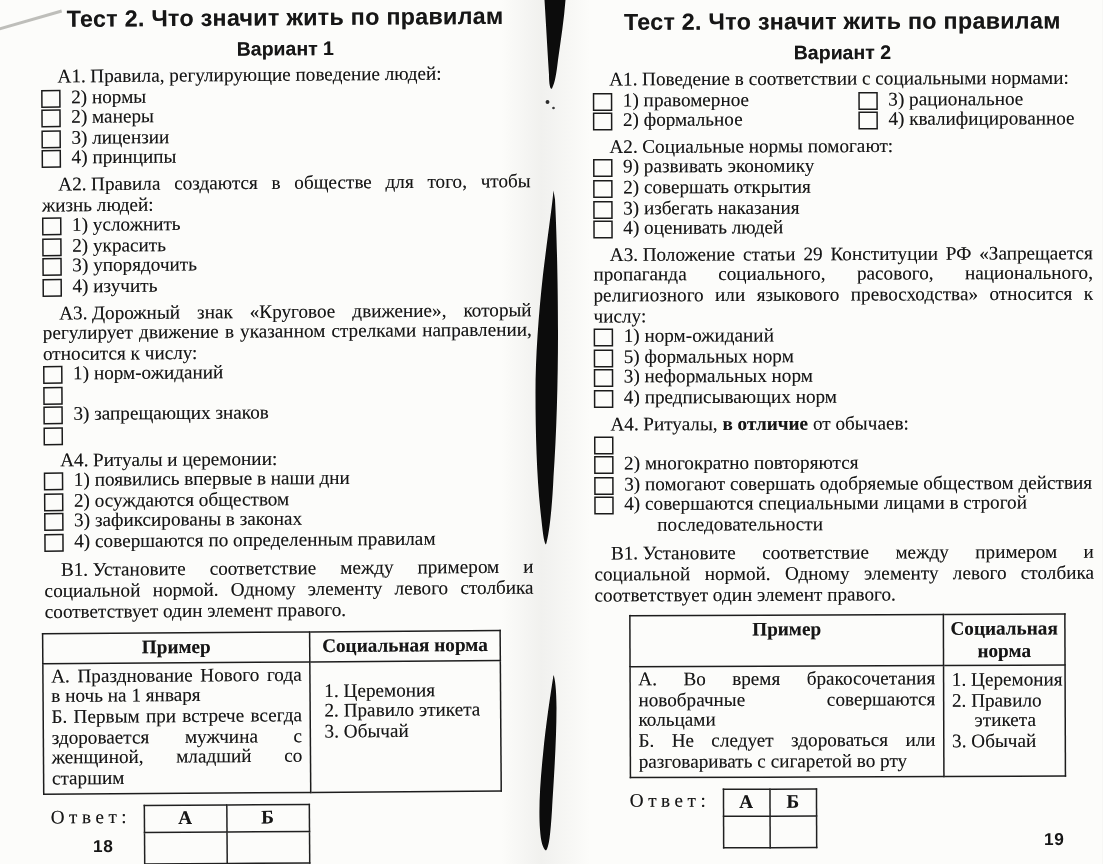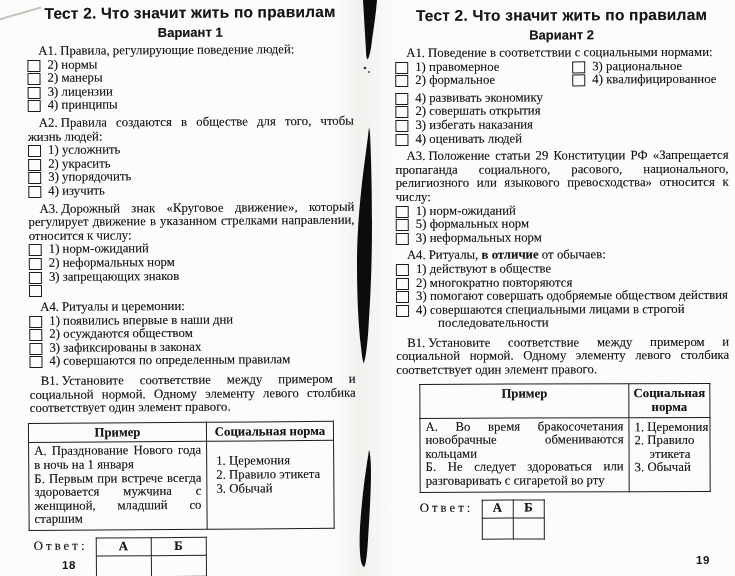--- a/index.html
+++ b/index.html
@@ -136,21 +136,20 @@
     </section>
 
     <section class="q">
       <p class="q-head"><b class="q-num">А3.</b><span>Дорожный знак «Круговое движение», который регулирует движение в указанном стрелками направлении, относится к числу:</span></p>
       <div class="opt">
           <span class="cb"></span>
           <span class="opt-text">1) норм-ожиданий</span>
         </div>
       <div class="opt">
           <span class="cb"></span>
-          <span class="opt-text">2) неформальных норм</span>
         </div>
       <div class="opt">
           <span class="cb"></span>
           <span class="opt-text">3) запрещающих знаков</span>
         </div>
       <div class="opt">
           <span class="cb"></span>
         </div>
     </section>
 
@@ -233,23 +232,24 @@
             <span class="opt-text">2) формальное</span>
           </div>
         <div class="opt">
             <span class="cb"></span>
             <span class="opt-text">4) квалифицированное</span>
           </div>
       </div>
     </section>
 
     <section class="q">
-      <div class="opt">
-          <span class="cb"></span>
-          <span class="opt-text">4) развивать экономику</span>
+      <p class="q-head"><b class="q-num">А2.</b><span>Социальные нормы помогают:</span></p>
+      <div class="opt">
+          <span class="cb"></span>
+          <span class="opt-text">9) развивать экономику</span>
         </div>
       <div class="opt">
           <span class="cb"></span>
           <span class="opt-text">2) совершать открытия</span>
         </div>
       <div class="opt">
           <span class="cb"></span>
           <span class="opt-text">3) избегать наказания</span>
         </div>
       <div class="opt">
@@ -265,27 +265,30 @@
           <span class="opt-text">1) норм-ожиданий</span>
         </div>
       <div class="opt">
           <span class="cb"></span>
           <span class="opt-text">5) формальных норм</span>
         </div>
       <div class="opt">
           <span class="cb"></span>
           <span class="opt-text">3) неформальных норм</span>
         </div>
+      <div class="opt">
+          <span class="cb"></span>
+          <span class="opt-text">4) предписывающих норм</span>
+        </div>
     </section>
 
     <section class="q">
       <p class="q-head"><b class="q-num">А4.</b><span>Ритуалы, </span><b class="q-bold">в отличие</b><span> от обычаев:</span></p>
       <div class="opt">
           <span class="cb"></span>
-          <span class="opt-text">1) действуют в обществе</span>
         </div>
       <div class="opt">
           <span class="cb"></span>
           <span class="opt-text">2) многократно повторяются</span>
         </div>
       <div class="opt">
           <span class="cb"></span>
           <span class="opt-text">3) помогают совершать одобряемые обществом действия</span>
         </div>
       <div class="opt">
@@ -297,21 +300,21 @@
     <p class="q-head b1"><b class="q-num">В1.</b><span>Установите соответствие между примером и социальной нормой. Одному элементу левого столбика соответствует один элемент правого.</span></p>
 
     <table class="mt mt-right">
       <tbody>
           <tr>
         <th class="col-ex">Пример</th>
         <th class="col-no">Социальная норма</th>
       </tr>
       <tr>
         <td class="cell-ex">
-          <div>А. Во время бракосочетания новобрачные обмениваются кольцами</div>
+          <div>А. Во время бракосочетания новобрачные совершаются кольцами</div>
           <div>Б. Не следует здороваться или разговаривать с сигаретой во рту</div>
         </td>
         <td class="cell-no">
           <div class="norm-item">1. Церемония</div>
           <div class="norm-item">2. Правило этикета</div>
           <div class="norm-item">3. Обычай</div>
         </td>
       </tr>
     </tbody>
       </table>

